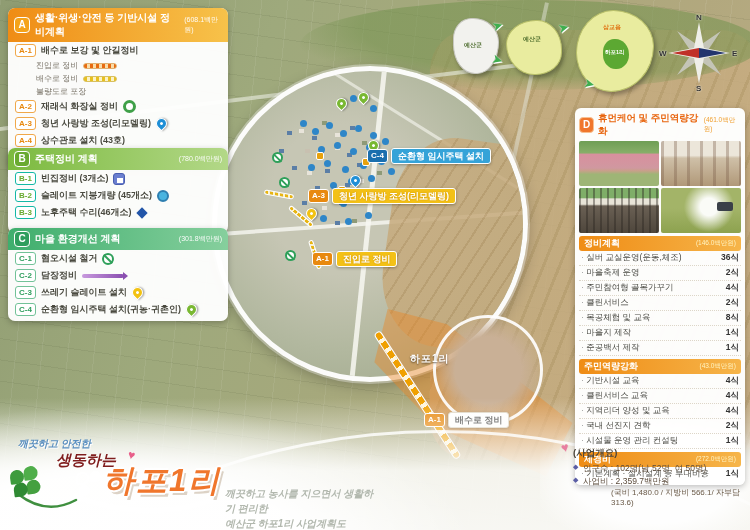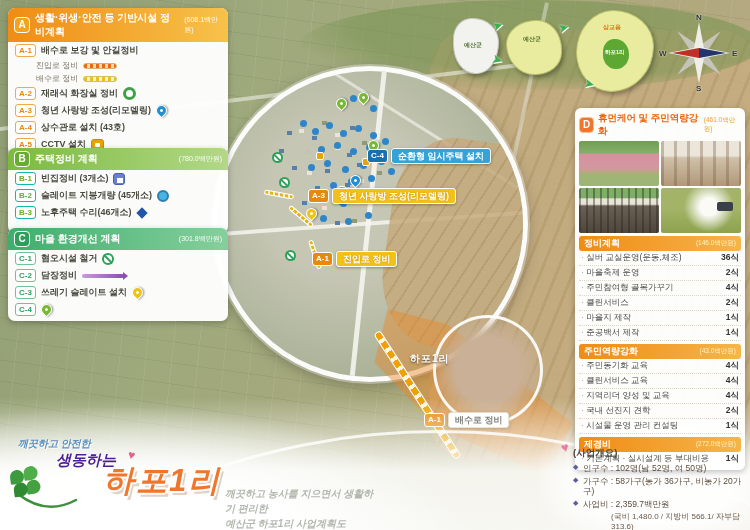--- a/index.html
+++ b/index.html
@@ -156,21 +156,21 @@
   .ov-title{font-weight:bold;font-size:9.5px;color:#4a443a;position:relative;margin-bottom:2px;}
   .ov-heart{position:absolute;left:-12px;top:-7px;color:#e87fa0;font-size:13px;transform:rotate(-14deg);}
   .ov-row{padding:1px 0 1px 10px;position:relative;line-height:1.25;}
   .ov-row::before{content:"◆";position:absolute;left:0;top:1px;font-size:7px;color:#5b5ea6;}
   .ov-detail{padding-left:38px;font-size:8px;color:#6a5a48;}
 
   
   .logo{position:absolute;left:0;top:428px;width:370px;height:100px;}
   .tag-small{position:absolute;left:18px;top:9px;font-size:10px;font-style:italic;font-weight:bold;color:#5a8fc0;
     text-shadow:1px 1px 0 #fff;}
-  .tag-main{position:absolute;left:56px;top:23px;font-size:15px;font-style:italic;font-weight:bold;color:#4c1d95;
+  .tag-main{position:absolute;left:56px;top:23px;font-size:15px;font-style:italic;font-weight:bold;color:#7f1d1d;
     text-shadow:1px 1px 0 #fff;}
   .logo-village{position:absolute;left:103px;top:32px;font-size:31px;font-weight:bold;font-style:italic;color:#f0762c;
     letter-spacing:2px;
     text-shadow:-2px 0 #fff,2px 0 #fff,0 -2px #fff,0 2px #fff,-1px -1px #fff,1px 1px #fff,3px 4px rgba(120,80,30,.25);}
   .logo-heart{position:absolute;left:128px;top:20px;color:#e85f8a;font-size:12px;transform:rotate(12deg);}
   .clover-solid{position:absolute;left:10px;top:42px;width:14px;height:14px;background:#3d9b3d;border-radius:50% 50% 50% 8%;
     box-shadow:14px -2px 0 #4fae4a,2px 13px 0 #2f8a33,15px 12px 0 #45a040;transform:rotate(-8deg);}
   .clover-line{position:absolute;left:76px;top:44px;width:13px;height:13px;border:2px solid #fff;background:rgba(255,255,255,.25);
     border-radius:50% 50% 50% 8%;box-shadow:13px -1px 0 -1px #fff,1px 12px 0 -1px #fff;transform:rotate(-5deg);}
   .subtitle{position:absolute;left:225px;top:58px;width:150px;font-size:10px;font-style:italic;font-weight:bold;
@@ -301,20 +301,23 @@
       <span class="p-label">배수로 보강 및 안길정비</span>
     </div>
     <div class="p-sub">
       <span class="p-label">진입로 정비</span>
       <span class="strip or"></span>
     </div>
     <div class="p-sub">
       <span class="p-label">배수로 정비</span>
       <span class="strip ye"></span>
     </div>
+    <div class="p-sub">
+      <span class="p-label">불량도로 포장</span>
+    </div>
     <div class="p-row">
       <span class="chip chip-a">A-2</span>
       <span class="p-label">재래식 화장실 정비</span>
       <span class="ic-ring"></span>
     </div>
     <div class="p-row">
       <span class="chip chip-a">A-3</span>
       <span class="p-label">청년 사랑방 조성(리모델링)</span>
       <span class="pin blue" style="position:static;transform:rotate(-45deg);flex:0 0 auto;"></span>
     </div>
@@ -368,20 +371,21 @@
       <span class="p-label">담장정비</span>
       <span class="ic-fence"></span>
     </div>
     <div class="p-row">
       <span class="chip chip-c">C-3</span>
       <span class="p-label">쓰레기 슬레이트 설치</span>
       <span class="pin yellow" style="position:static;transform:rotate(-45deg);flex:0 0 auto;"></span>
     </div>
     <div class="p-row" style="padding-bottom:5px;">
       <span class="chip chip-c">C-4</span>
+      <span class="p-label">순환형 임시주택 설치(귀농·귀촌인)</span>
       <span class="pin green" style="position:static;transform:rotate(-45deg);flex:0 0 auto;"></span>
     </div>
   </div>
 
   <div class="panel-d">
     <div class="d-head">
       <span class="d-badge">D</span>
       <span class="d-title">휴먼케어 및 주민역량강화</span>
       <span class="d-amt">(461.0백만원)</span>
     </div>
@@ -408,34 +412,38 @@
       </div>
     <div class="d-row">
         <span class="d-label">주민참여형 골목가꾸기</span>
         <span class="d-qty">4식</span>
       </div>
     <div class="d-row">
         <span class="d-label">클린서비스</span>
         <span class="d-qty">2식</span>
       </div>
     <div class="d-row">
+        <span class="d-label">목공체험 및 교육</span>
+        <span class="d-qty">8식</span>
+      </div>
+    <div class="d-row">
         <span class="d-label">마을지 제작</span>
         <span class="d-qty">1식</span>
       </div>
     <div class="d-row">
         <span class="d-label">준공백서 제작</span>
         <span class="d-qty">1식</span>
       </div>
 
     <div class="d-sec-head">
       <span>주민역량강화</span>
       <span class="d-sec-amt">(43.0백만원)</span>
     </div>
     <div class="d-row">
-        <span class="d-label">주민동기화 교육</span>
+        <span class="d-label">기반시설 교육</span>
         <span class="d-qty">4식</span>
       </div>
     <div class="d-row">
         <span class="d-label">클린서비스 교육</span>
         <span class="d-qty">4식</span>
       </div>
     <div class="d-row">
         <span class="d-label">지역리더 양성 및 교육</span>
         <span class="d-qty">4식</span>
       </div>
@@ -457,21 +465,20 @@
         <span class="d-qty">1식</span>
       </div>
   </div>
 
   <div class="overview">
     <div class="ov-title">
       <span class="ov-heart">♥</span>
       <span>(사업개요)</span>
     </div>
     <div class="ov-row">인구수 : 102명(남 52명, 여 50명)</div>
-    <div class="ov-row">가구수 : 58가구(농가 36가구, 비농가 20가구)</div>
     <div class="ov-row">사업비 : 2,359.7백만원</div>
     <div class="ov-detail">(국비 1,480.0 / 지방비 566.1/ 자부담 313.6)</div>
 
   </div>
 
   <div class="logo">
     <svg width="370" height="100" style="position:absolute;left:0;top:0;">
       <path d="M75 68 Q145 95 213 72" stroke="#ffffff" stroke-width="5" fill="none" stroke-linecap="round"></path>
       <path d="M18 66 Q46 88 76 72" stroke="#3f8f3f" stroke-width="2.5" fill="none" stroke-linecap="round"></path>
     </svg>

